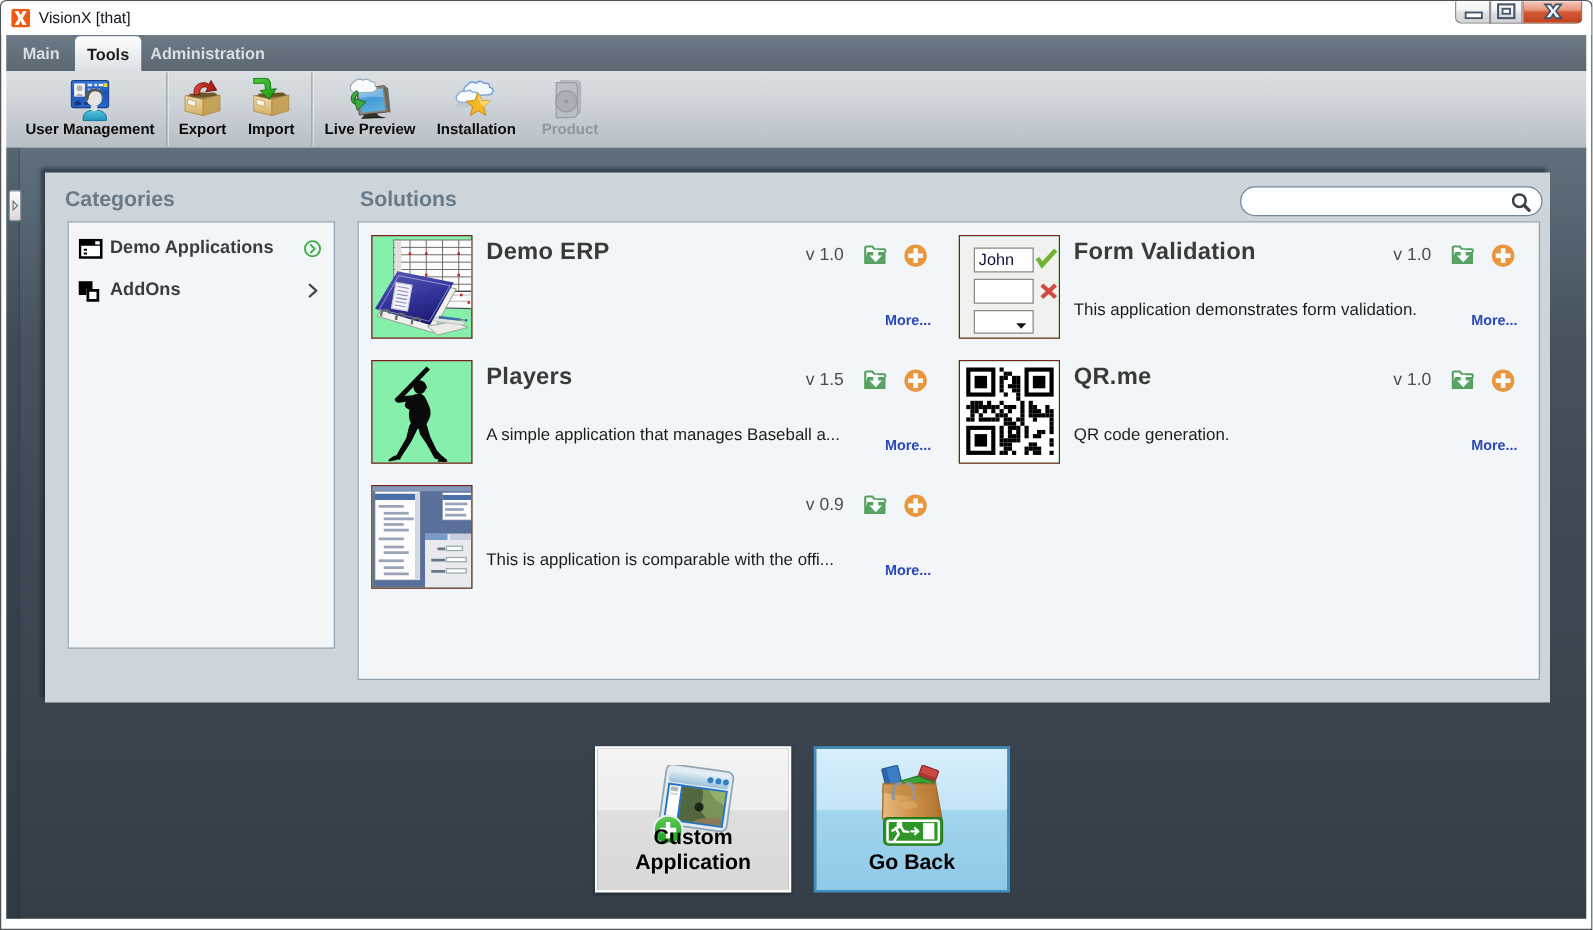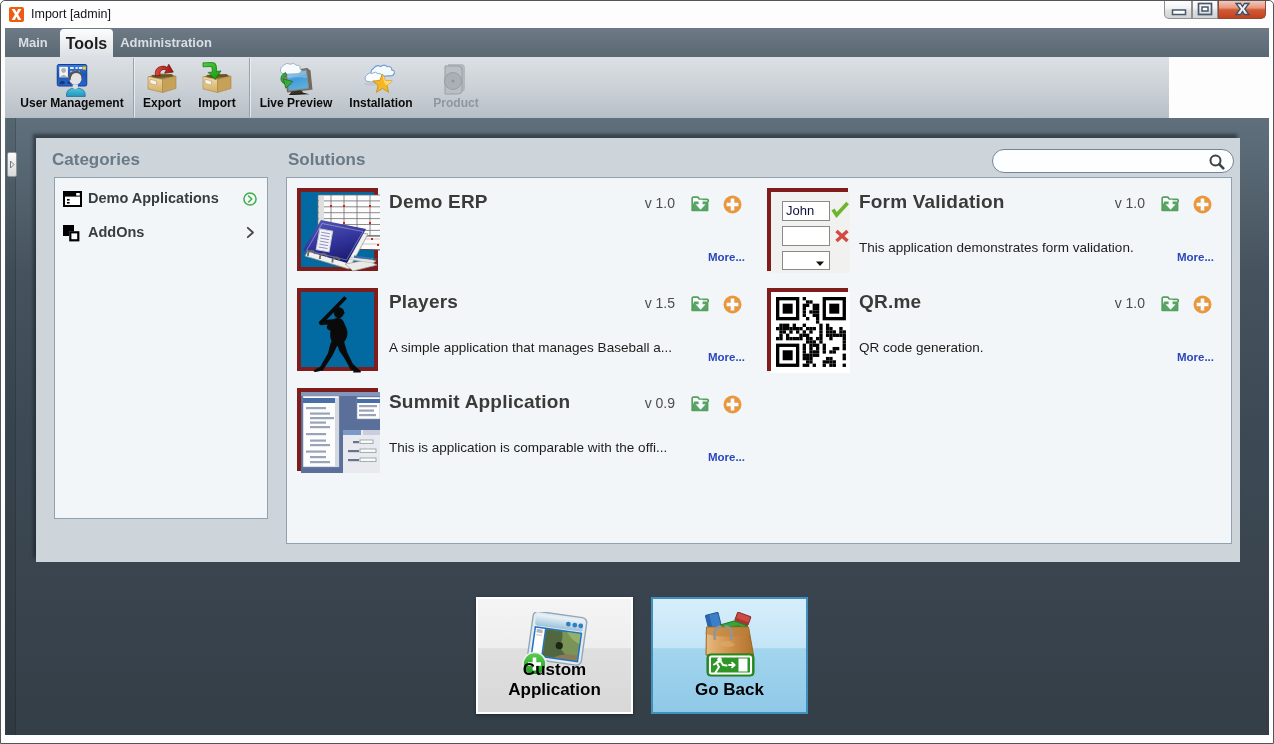--- a/index.html
+++ b/index.html
@@ -10,55 +10,55 @@
 #titlebar{position:absolute;left:1px;top:1px;width:1272px;height:27px;background:#fdfdfd;border-radius:5px 5px 0 0;}
 #title-ico{position:absolute;left:8px;top:6px;width:15px;height:15px;}
 #title-txt{position:absolute;left:30px;top:6px;font-size:12.5px;color:#14141e;}
 #winbtns{position:absolute;left:0;top:1px;width:1274px;height:20px;}
 .wb{position:absolute;top:0;height:18px;border:1px solid #8e9094;border-top:none;background:linear-gradient(#fefefe 0%,#f4f4f4 40%,#e2e2e2 55%,#d2d2d2 100%);}
 #wb-min{left:1164px;width:28px;border-radius:0 0 0 5px;}
 #wb-max{left:1192px;width:26px;}
 #wb-close{left:1218px;width:48px;border-radius:0 0 5px 0;background:linear-gradient(#f4c9bc 0%,#e8977e 40%,#d05a35 52%,#c2421d 100%);border-color:#8e4837;}
 #tabstrip{position:absolute;left:5px;top:28px;width:1264px;height:29px;background:linear-gradient(#6e7b86,#5a6874);}
 .tab{position:absolute;top:0;height:29px;color:#d9dee3;font-weight:bold;font-size:13px;line-height:30px;text-align:center;}
-#tab-sel{position:absolute;top:1px;height:28px;background:linear-gradient(#fdfdfe,#dce0e4);border-radius:4px 4px 0 0;color:#1c1c1c;font-weight:bold;font-size:16px;line-height:29px;text-align:center;}
-#toolbar{position:absolute;left:5px;top:57px;width:1164px;height:61px;background:linear-gradient(#dce0e4 0%,#cdd3d8 45%,#b7bfc6 100%);}
+#tab-sel{position:absolute;top:1px;height:28px;background:linear-gradient(#fdfdfe,#dce0e4);border-radius:4px 4px 0 0;color:#1c1c1c;font-weight:bold;font-size:13px;line-height:29px;text-align:center;}
+#toolbar{position:absolute;left:5px;top:57px;width:1264px;height:61px;background:linear-gradient(#dce0e4 0%,#cdd3d8 45%,#b7bfc6 100%);}
 .tbitem{position:absolute;top:0;height:61px;text-align:center;}
 .tbitem .lab{position:absolute;left:0;bottom:8px;width:100%;font-size:12px;font-weight:bold;color:#0b0b0b;}
 .tbitem .ico{position:absolute;left:50%;transform:translateX(-50%);top:5px;}
 .tbsep{position:absolute;top:1px;width:1px;height:59px;background:#9aa2aa;box-shadow:1px 0 0 rgba(238,242,244,.8);}
 #content{position:absolute;left:5px;top:118px;width:1264px;height:617px;background:linear-gradient(180deg,#5f707c 0%,#5c6d79 3%,#46535e 25%,#3d4a55 50%,#39444e 75%,#333e47 100%);}
 #leftcol{position:absolute;left:1px;top:0;width:10px;height:617px;background:rgba(10,16,22,0.10);border-right:1px solid rgba(10,16,22,0.18);}
 #lefthandle{position:absolute;left:2px;top:34px;width:10px;height:25px;background:linear-gradient(#fdfdfd,#d8d8d8);border:1px solid #8f959a;border-radius:2px;}
 #panel{position:absolute;left:31px;top:20px;width:1204px;height:424px;background:#cdd4da;box-shadow:-3px -4px 3px rgba(22,30,38,.55);}
 .sectlabel{position:absolute;font-size:17px;font-weight:bold;color:#687a87;}
 .listbox{position:absolute;background:#f2f6f9;border:1px solid #91a1ad;}
 #search{position:absolute;left:956px;top:11px;width:242px;height:24px;background:#fdfeff;border:1px solid #73859a;border-radius:12px;}
 #search svg{position:absolute;right:7px;top:3px;}
 .ctext{position:absolute;left:33px;font-size:14.5px;font-weight:bold;color:#383d42;}
-.card-ico{position:absolute;width:81px;height:83px;background:#0369a1;border:4px solid #7f1d1d;}
+.card-ico{position:absolute;width:81px;height:83px;background:#86efac;border:1px solid #7f1d1d;}
 .card-title{position:absolute;font-size:19px;font-weight:bold;color:#3a3a38;letter-spacing:0.2px;}
 .card-ver{position:absolute;font-size:14px;color:#4c4c4c;}
 .card-desc{position:absolute;font-size:13.5px;color:#1d1d1b;}
 .more{position:absolute;font-size:11.5px;font-weight:bold;color:#2b47bb;}
 .bigbtn{position:absolute;width:157px;height:117px;text-align:center;}
 #btn-custom{left:471px;top:479px;border:2px solid #fff;background:linear-gradient(#f4f4f4 0%,#eeeeee 43%,#dfdfdf 44%,#d8d8d8 100%);box-shadow:0 1px 3px rgba(0,0,0,.4);}
 #btn-back{left:646px;top:479px;border:2px solid #4090bd;background:linear-gradient(#d7eefb 0%,#c4e5f7 43%,#a3d5ee 44%,#8fc9e7 100%);}
 .bigbtn .blab{position:absolute;left:0;bottom:12px;width:100%;font-size:17px;font-weight:bold;color:#000;}
 .bigbtn .bico{position:absolute;left:50%;transform:translateX(-50%);top:13px;}
 </style>
 </head>
 <body>
 <div id="frame"></div>
 <div id="titlebar">
   <svg id="title-ico" viewBox="0 0 15 15">
     <rect x="0" y="0" width="15" height="15" rx="2" fill="#ee5a10"></rect>
     <path d="M2.6 2 L5.8 2 L7.5 5.2 L9.2 2 L12.4 2 L9.1 7.5 L12.4 13 L9.2 13 L7.5 9.8 L5.8 13 L2.6 13 L5.9 7.5 Z" fill="#fff"></path>
   </svg>
-  <div id="title-txt">Import [admin]</div>
+  <div id="title-txt">VisionX [that]</div>
 </div>
 <div id="winbtns">
   <div class="wb" id="wb-min"><svg width="28" height="17" viewBox="0 0 28 17">
         <rect x="7.5" y="9" width="13" height="4.5" fill="#fff" stroke="#46586e" stroke-width="1.5"></rect>
       </svg></div>
   <div class="wb" id="wb-max"><svg width="24" height="17" viewBox="0 0 24 17">
         <rect x="5.5" y="2.5" width="13" height="11" fill="none" stroke="#46586e" stroke-width="1.7"></rect>
         <rect x="9" y="6" width="6" height="4" fill="#fff" stroke="#46586e" stroke-width="1.5"></rect>
       </svg></div>
   <div class="wb" id="wb-close"><svg width="47" height="17" viewBox="0 0 47 17">
@@ -525,21 +525,20 @@
             <rect x="42" y="38" width="37" height="43" fill="#e8eaf0"></rect>
             <rect x="42" y="38" width="18" height="5" fill="#7a9ac8"></rect>
             <rect x="62" y="38" width="17" height="5" fill="#c8cede"></rect>
             <rect x="52" y="49" width="6" height="2.2" fill="#6a7488"></rect>
             <rect x="59" y="48" width="13" height="3.4" fill="#fff" stroke="#9aa"></rect>
             <rect x="47" y="58" width="11" height="2.2" fill="#6a7488"></rect>
             <rect x="59" y="57" width="16" height="3.4" fill="#fff" stroke="#9aa"></rect>
             <rect x="47" y="67" width="11" height="2.2" fill="#6a7488"></rect>
             <rect x="59" y="66" width="16" height="3.4" fill="#fff" stroke="#9aa"></rect>
           </svg></div>
-      <div class="card-title" style="left:102px;top:213px;">Summit Application</div>
       <div class="card-ver" style="left:326px;top:217px;width:62px;text-align:right;">v 0.9</div>
       <span class="abs" style="left:404px;top:217px;" id="fold-5"><svg width="20" height="18" viewBox="0 0 20 18">
             <path d="M1.2 15.5 V3.2 a1 1 0 0 1 1-1 h4.6 l1.8 2.2 h7.6 a1 1 0 0 1 1 1 v1.6" fill="#fff" stroke="#55a05f" stroke-width="1.7"></path>
             <path d="M3.5 7.2 h13.2 v8.3 h-15.5 z" fill="#5aa565" stroke="#55a05f" stroke-width="1.4" stroke-linejoin="round"></path>
             <path d="M7.6 4.8 h4 v4.5 h3 l-5 5.5 -5 -5.5 h3 z" fill="#f6fafc"></path>
           </svg></span>
       <span class="abs" style="left:436px;top:217px;" id="plus-5"><svg width="19" height="19" viewBox="0 0 19 19">
             <circle cx="9.5" cy="9.5" r="9" fill="#e9973f"></circle>
             <path d="M9.5 3.6 V15.4 M3.6 9.5 H15.4" stroke="#f8fbfd" stroke-width="3.6"></path>
           </svg></span>

